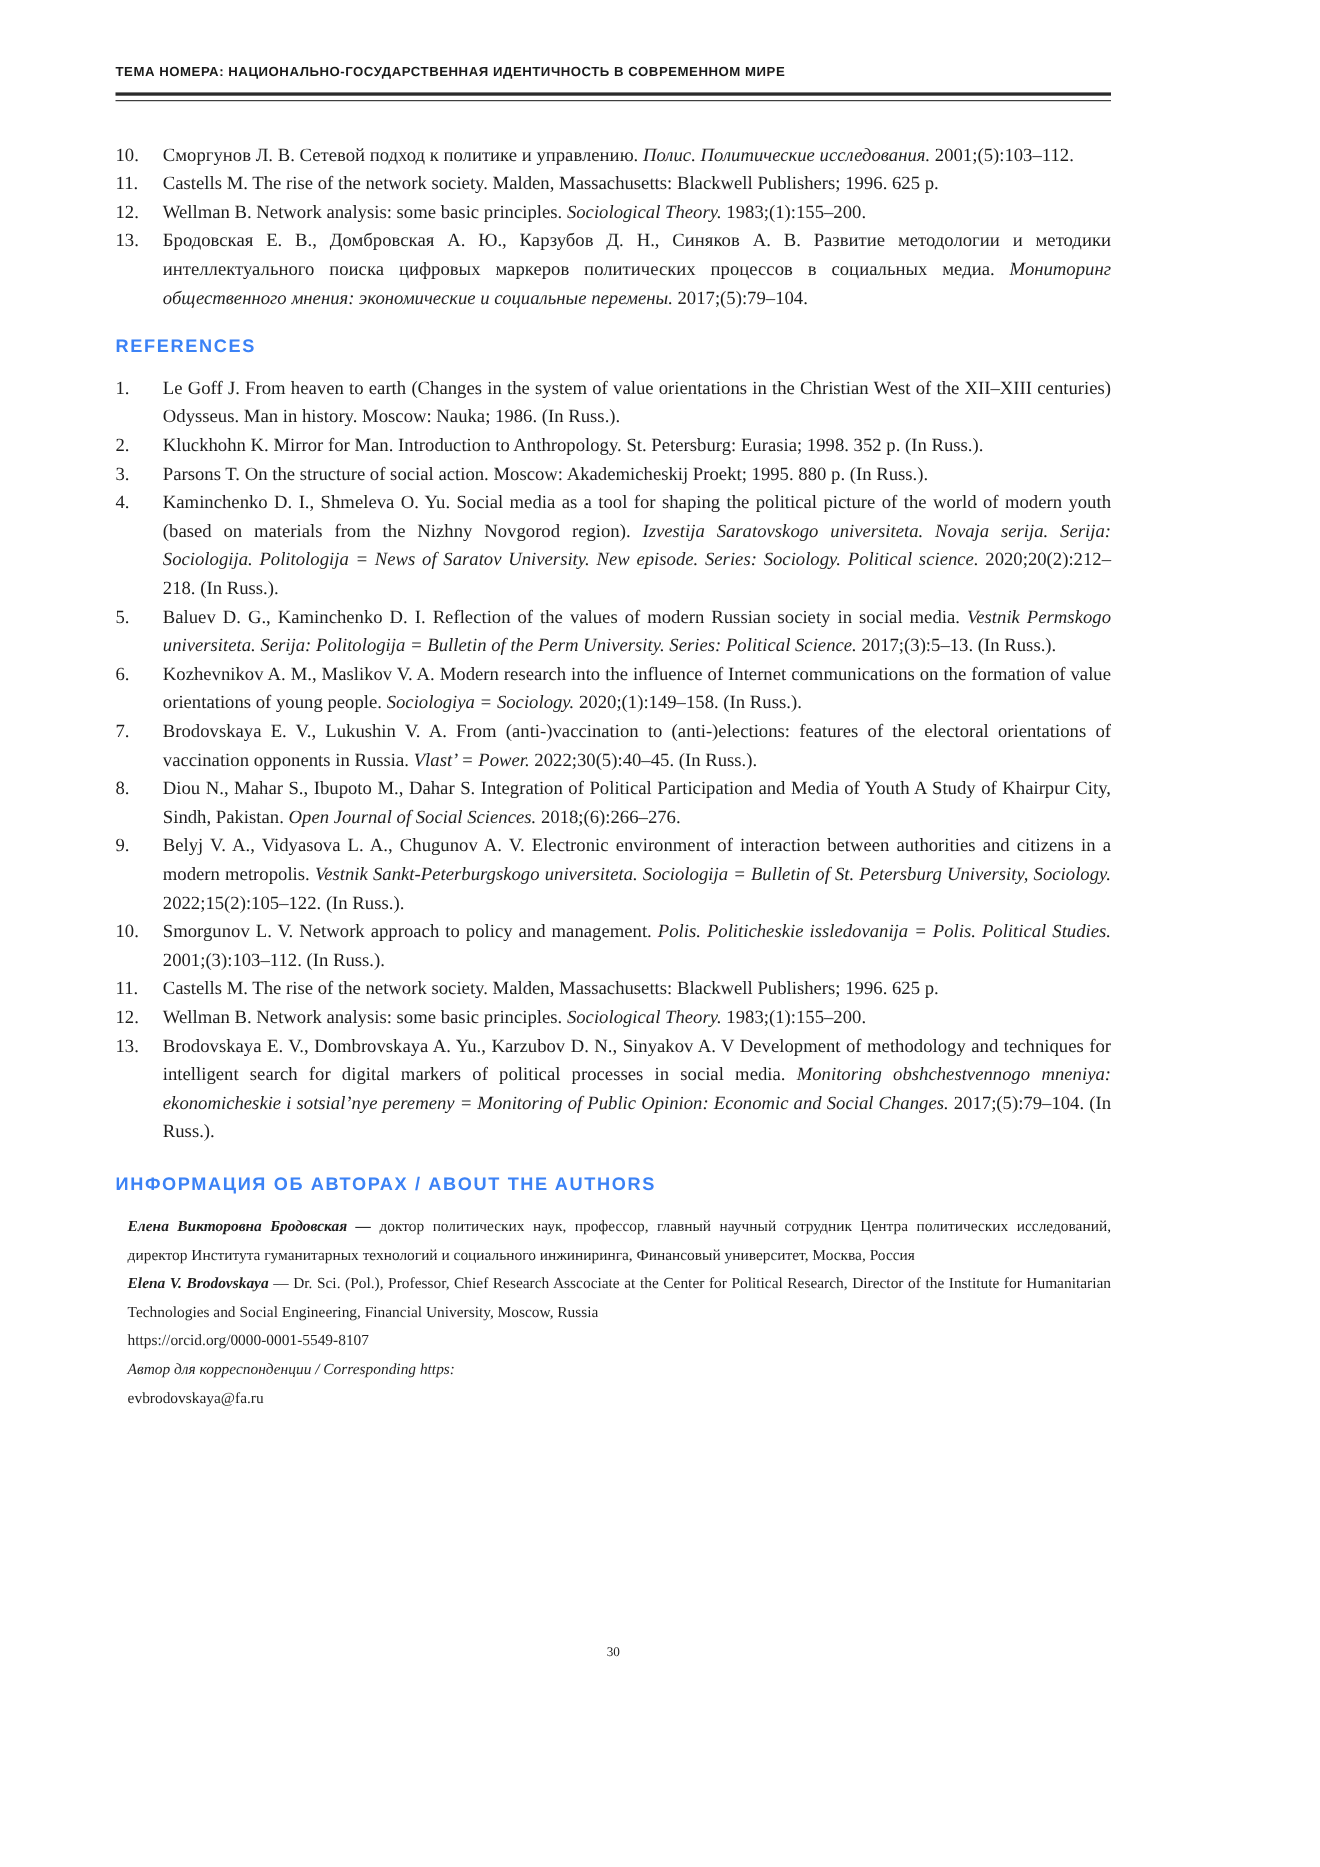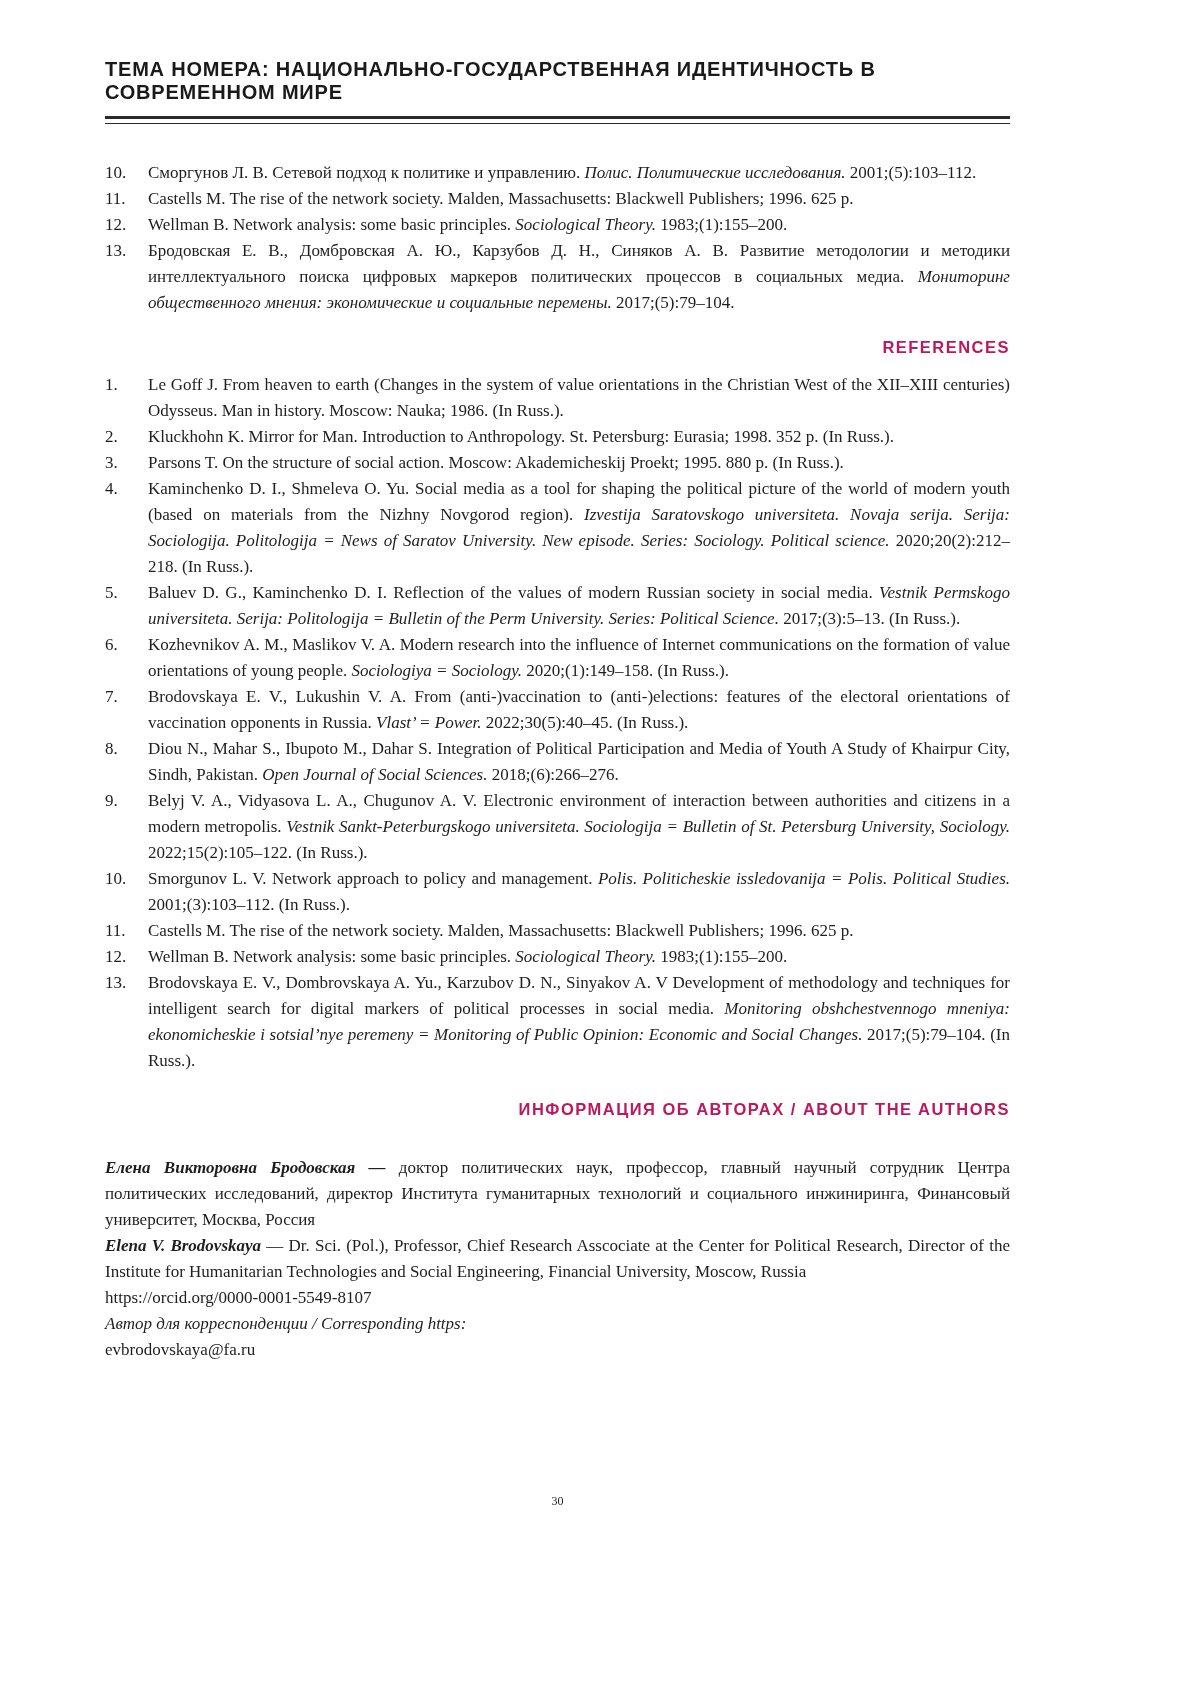--- a/index.html
+++ b/index.html
@@ -18,21 +18,21 @@
   }
   .content {
     position: absolute;
     left: 105px;
     top: 58px;
     width: 905px;
   }
   .running-head {
     font-family: "Liberation Sans", sans-serif;
     font-weight: 700;
-    font-size: 20px;
+    font-size: 12px;
     letter-spacing: 0.04em;
     color: #1a1a1a;
   }
   .double-rule {
     margin-top: 12px;
     height: 4px;
     border-top: 3px solid #2a2a2a;
     border-bottom: 1px solid #2a2a2a;
   }
   .ref-list {
@@ -51,26 +51,26 @@
   }
   .ref-text {
     flex: 1;
     text-align: justify;
   }
   .section-heading {
     font-family: "Liberation Sans", sans-serif;
     font-weight: 700;
     font-size: 16.5px;
     letter-spacing: 0.09em;
-    text-align: right;
-    color: #be185d;
+    text-align: left;
+    color: #3b82f6;
     margin: 22px 0 15px 0;
   }
-  .section-heading.authors { margin: 26px 0 36px 0; }
-  .authors-block { font-size: 17px; line-height: 26px; }
+  .section-heading.authors { margin: 26px 0 16px 0; }
+  .authors-block { font-size: 14px; line-height: 26px; margin-left: 11px; }
   .authors-block p {
     margin: 0;
     text-align: justify;
   }
   .seg.italic { font-style: italic; }
   .seg.bold-italic { font-style: italic; font-weight: 700; }
   .page-footer {
     position: absolute;
     left: 105px;
     top: 1494px;

